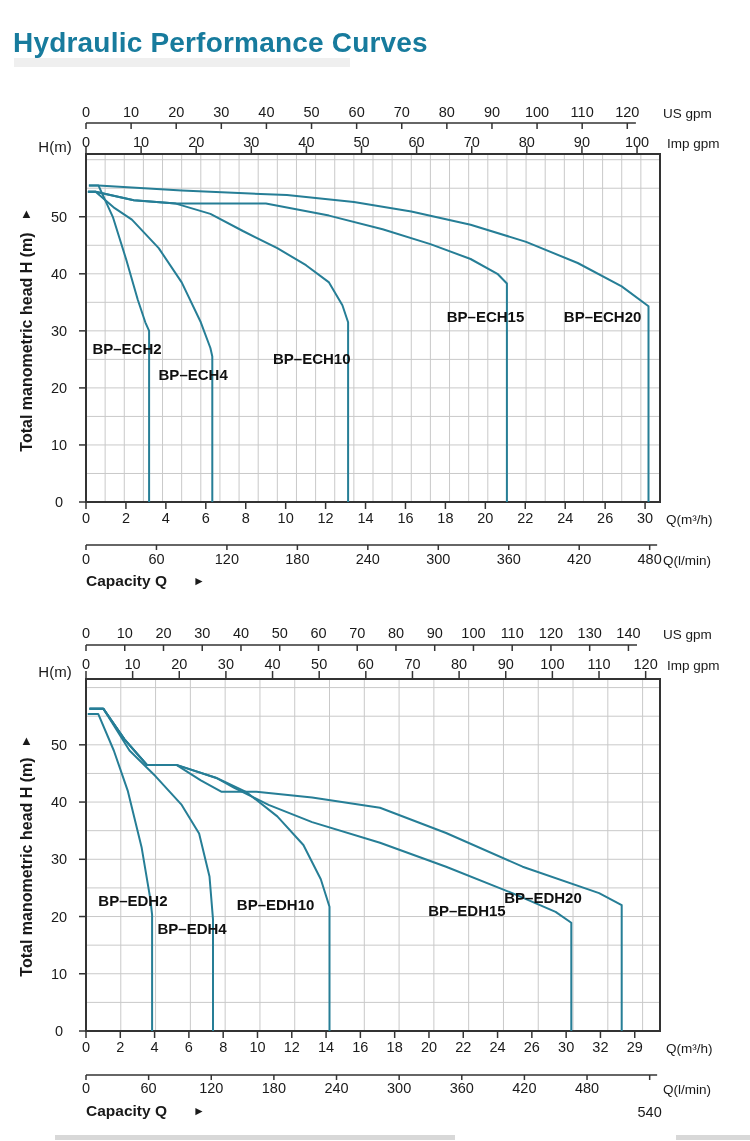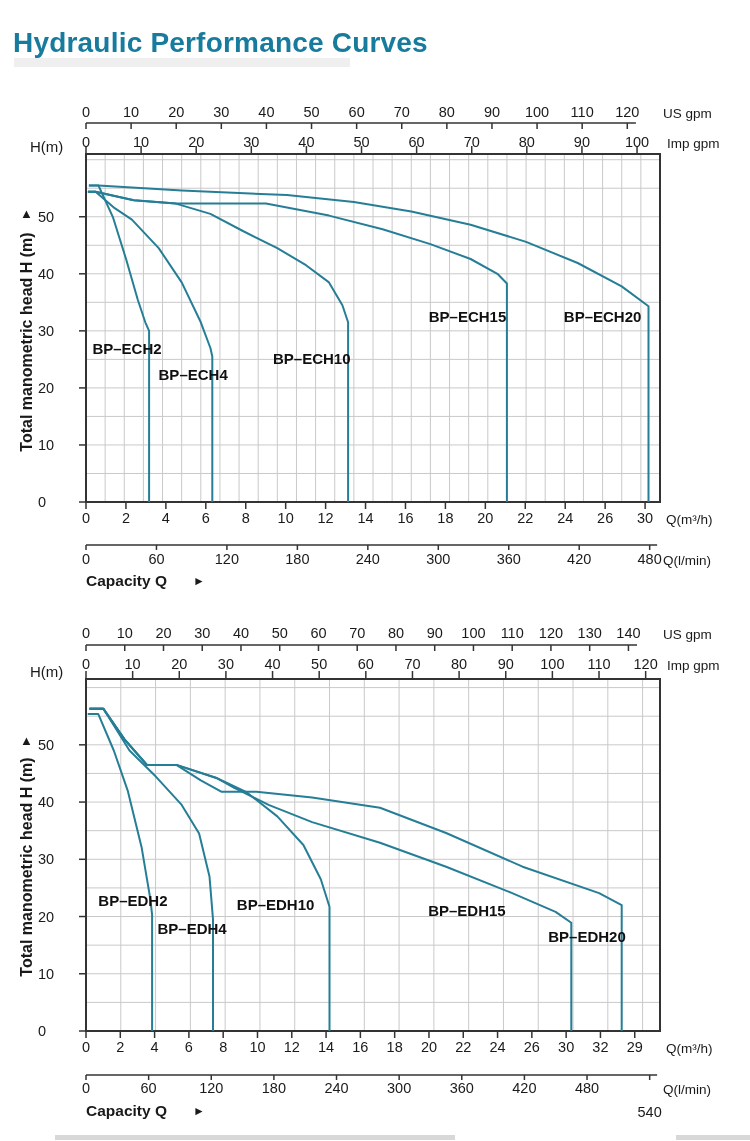--- a/index.html
+++ b/index.html
@@ -2,21 +2,21 @@
 <html><head>
 <meta charset="utf-8">
 <style>
   html,body{margin:0;padding:0}
   body{width:750px;height:1141px;background:#ffffff;position:relative;overflow:hidden;
        font-family:"Liberation Sans",sans-serif;color:#1a1a1a}
   #chart-svg{position:absolute;left:0;top:0}
   .t{position:absolute;white-space:nowrap;line-height:18px;height:18px}
   .tick{font-size:14.5px}
   .cx{transform:translateX(-50%)}
-  .yr{text-align:left}
+  .yr{text-align:center}
   .unit{font-size:13.5px}
   .cl{font-weight:bold;font-size:15px;transform:translate(-50%,-50%);color:#101010}
   .cap-row{position:absolute;font-weight:bold;font-size:15.5px}
   .cap-arrow{font-size:12px;margin-left:26px;position:relative;top:-1px}
   .ylabel{position:absolute;width:320px;text-align:center;font-weight:bold;font-size:16px;
           transform:rotate(-90deg);line-height:20px}
   .yarrow{position:absolute;font-size:13px;font-weight:bold}
   #page-title{position:absolute;left:13px;top:8px;font-size:28px;font-weight:bold;letter-spacing:0.2px}
   .artifact{position:absolute;background:#e0e0e0}
 </style>
@@ -283,21 +283,21 @@
     <div class="t tick cx" style="left: 297.375px; top: 550px;">180</div>
     <div class="t tick cx" style="left: 367.834px; top: 550px;">240</div>
     <div class="t tick cx" style="left: 438.293px; top: 550px;">300</div>
     <div class="t tick cx" style="left: 508.751px; top: 550px;">360</div>
     <div class="t tick cx" style="left: 579.209px; top: 550px;">420</div>
     <div class="t tick cx" style="left: 649.668px; top: 550px;">480</div>
     <div class="t unit" style="left: 663px; top: 552px;">Q(l/min)</div>
     <div class="t cl" style="left: 127px; top: 349.108px;">BP–ECH2</div>
     <div class="t cl" style="left: 193.147px; top: 375.351px;">BP–ECH4</div>
     <div class="t cl" style="left: 311.773px; top: 359px;">BP–ECH10</div>
-    <div class="t cl" style="left: 464px; top: 317.161px; padding-left: 7px;">BP–ECH15</div>
+    <div class="t cl" style="left: 482px; top: 317.161px; padding-left: 7px;">BP–ECH15</div>
     <div class="t cl" style="left: 602.6px; top: 317.161px;">BP–ECH20</div>
     <div class="t tick yr" style="left: 30px; top: 138px; width: 50px; font-size: 15px;">H(m)</div>
     <div class="ylabel" style="left: -133px; top: 332px;">Total manometric head H (m)</div>
     <div class="yarrow" style="left: 20px; top: 206px;">▲</div>
     <div class="cap-row" style="left: 86px; top: 572px; width: 574px;"><span>Capacity Q</span><span class="cap-arrow">►</span></div>
     <div class="t tick yr" style="left: 38px; top: 1022px; width: 42px;">0</div>
     <div class="t tick yr" style="left: 38px; top: 964.764px; width: 42px;">10</div>
     <div class="t tick yr" style="left: 38px; top: 907.528px; width: 42px;">20</div>
     <div class="t tick yr" style="left: 38px; top: 850.293px; width: 42px;">30</div>
     <div class="t tick yr" style="left: 38px; top: 793.057px; width: 42px;">40</div>
@@ -358,21 +358,21 @@
     <div class="t tick cx" style="left: 399.149px; top: 1079px;">300</div>
     <div class="t tick cx" style="left: 461.779px; top: 1079px;">360</div>
     <div class="t tick cx" style="left: 524.408px; top: 1079px;">420</div>
     <div class="t tick cx" style="left: 587.038px; top: 1079px;">480</div>
     <div class="t tick cx" style="left: 649.668px; top: 1079px; margin-top: 24px;">540</div>
     <div class="t unit" style="left: 663px; top: 1081px;">Q(l/min)</div>
     <div class="t cl" style="left: 132.964px; top: 901.075px;">BP–EDH2</div>
     <div class="t cl" style="left: 192.103px; top: 929.12px;">BP–EDH4</div>
     <div class="t cl" style="left: 275.594px; top: 905.081px;">BP–EDH10</div>
     <div class="t cl" style="left: 466.927px; top: 911.377px;">BP–EDH15</div>
-    <div class="t cl" style="left: 587px; top: 898.213px; margin-top: 39px;">BP–EDH20</div>
+    <div class="t cl" style="left: 543px; top: 898.213px;">BP–EDH20</div>
     <div class="t tick yr" style="left: 30px; top: 663px; width: 50px; font-size: 15px;">H(m)</div>
     <div class="ylabel" style="left: -133px; top: 857px;">Total manometric head H (m)</div>
     <div class="yarrow" style="left: 20px; top: 733px;">▲</div>
     <div class="cap-row" style="left: 86px; top: 1102px; width: 574px;"><span>Capacity Q</span><span class="cap-arrow">►</span></div>
   </div>
 
 <div class="artifact" style="left:55px;top:1135px;width:400px;height:5px;background:#d8d8d8"></div>
 <div class="artifact" style="left:676px;top:1135px;width:74px;height:5px;background:#d8d8d8"></div>
 <div class="artifact" style="left:14px;top:58px;width:336px;height:9px;background:#efefef"></div>
 

